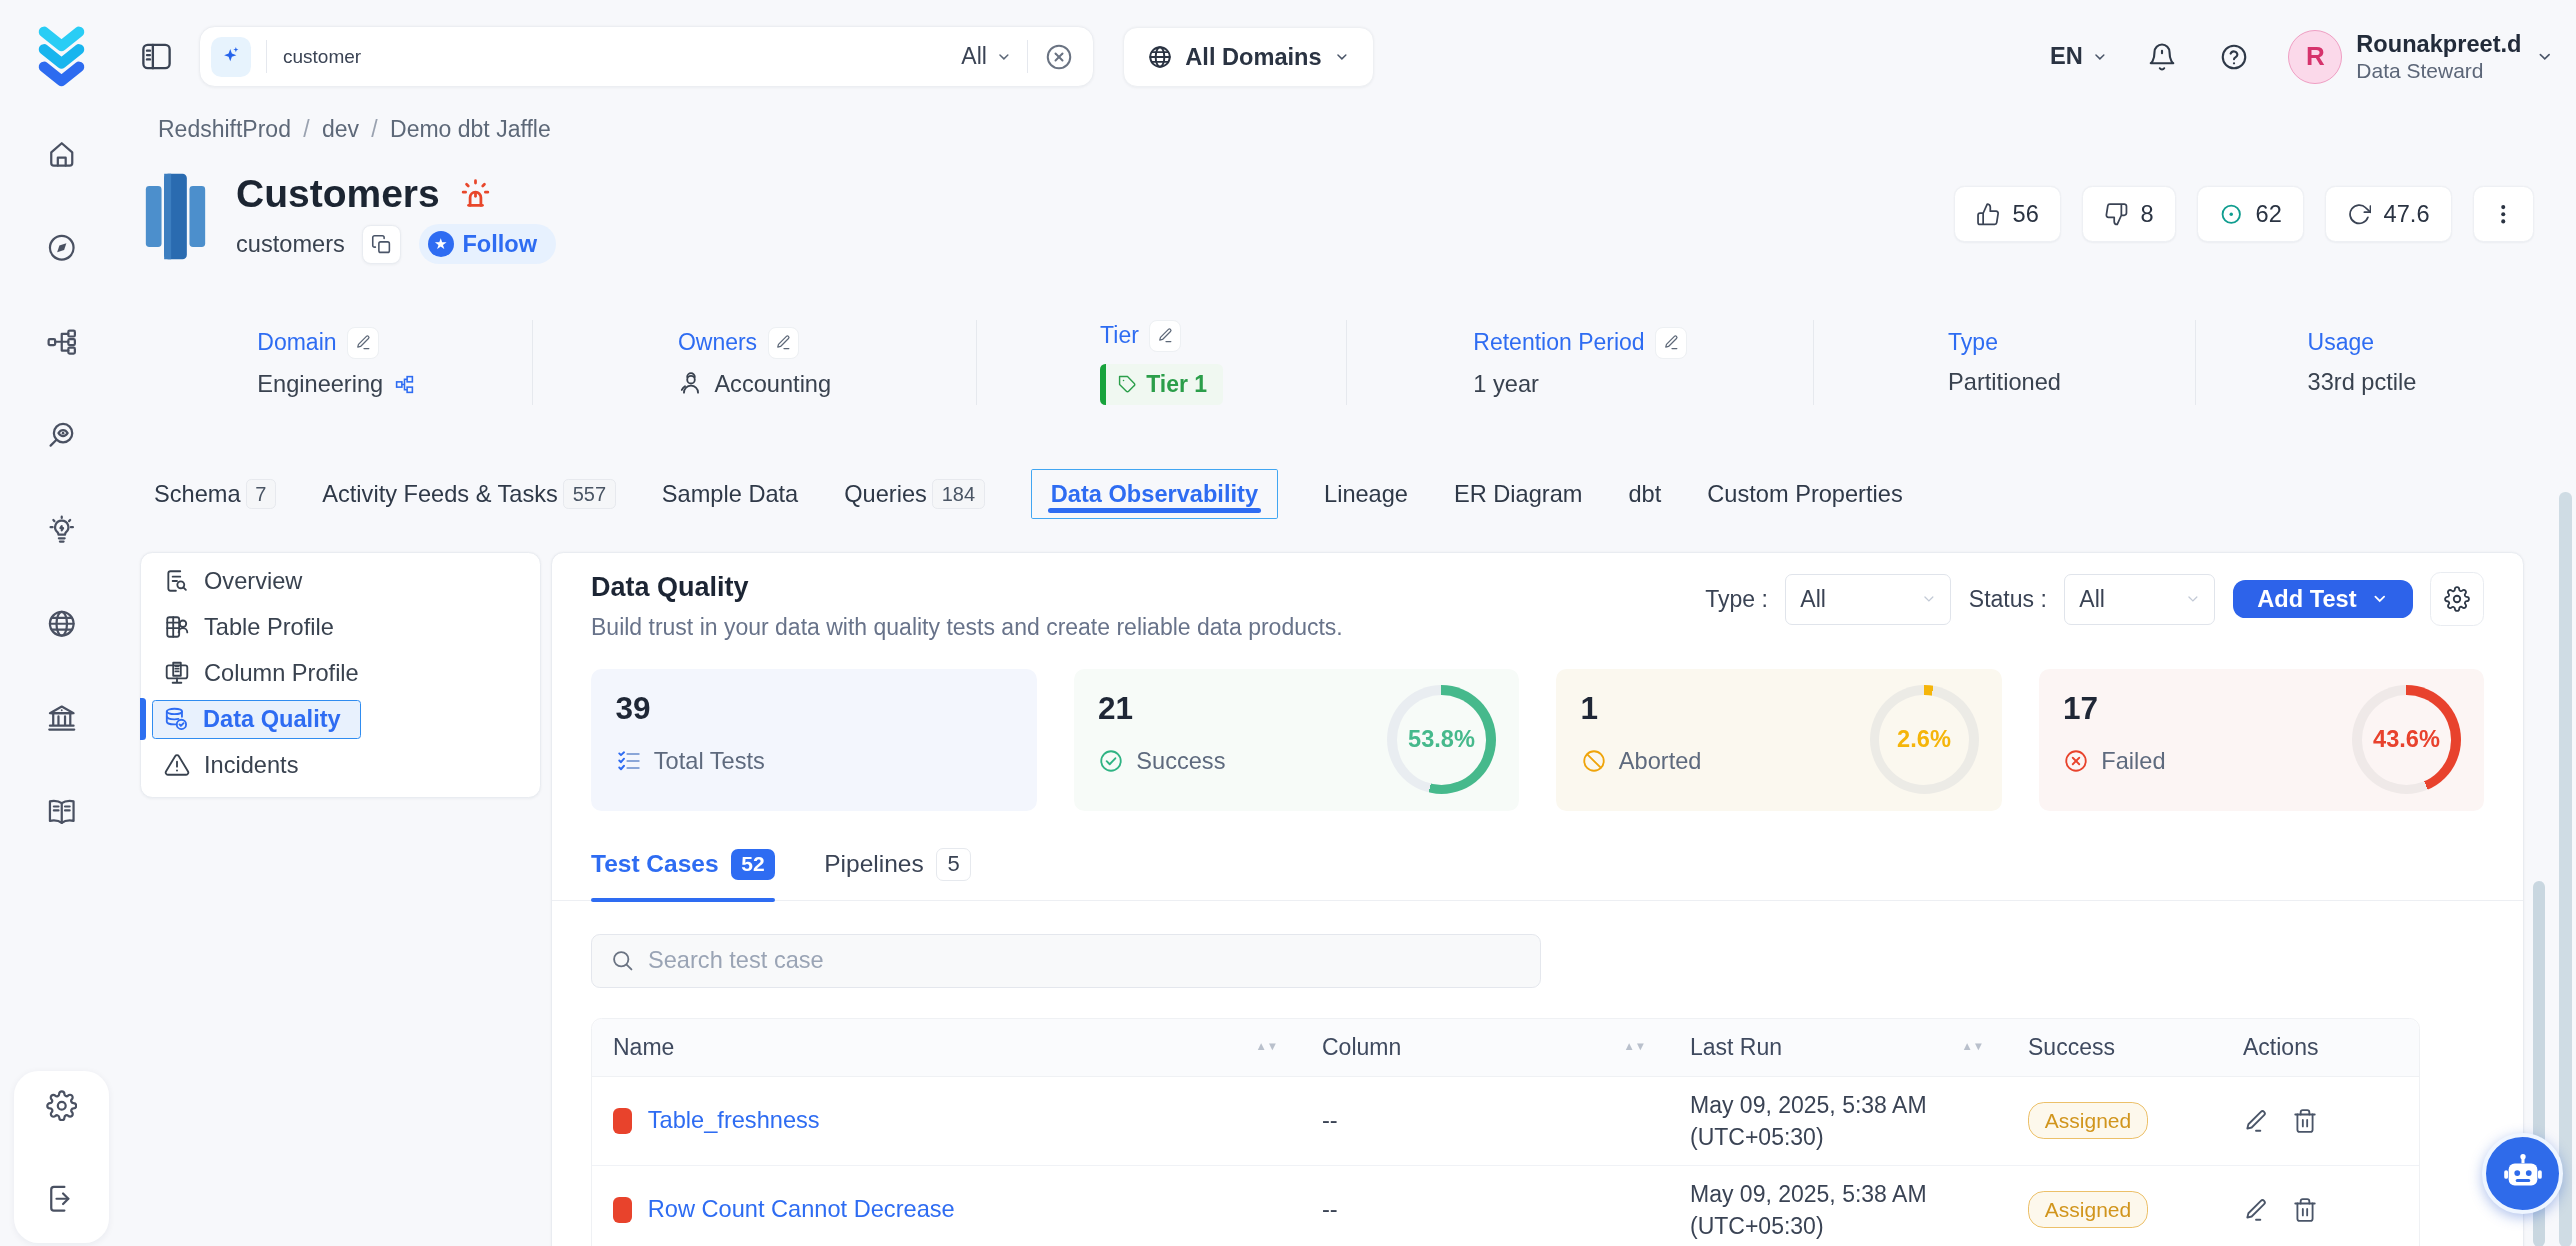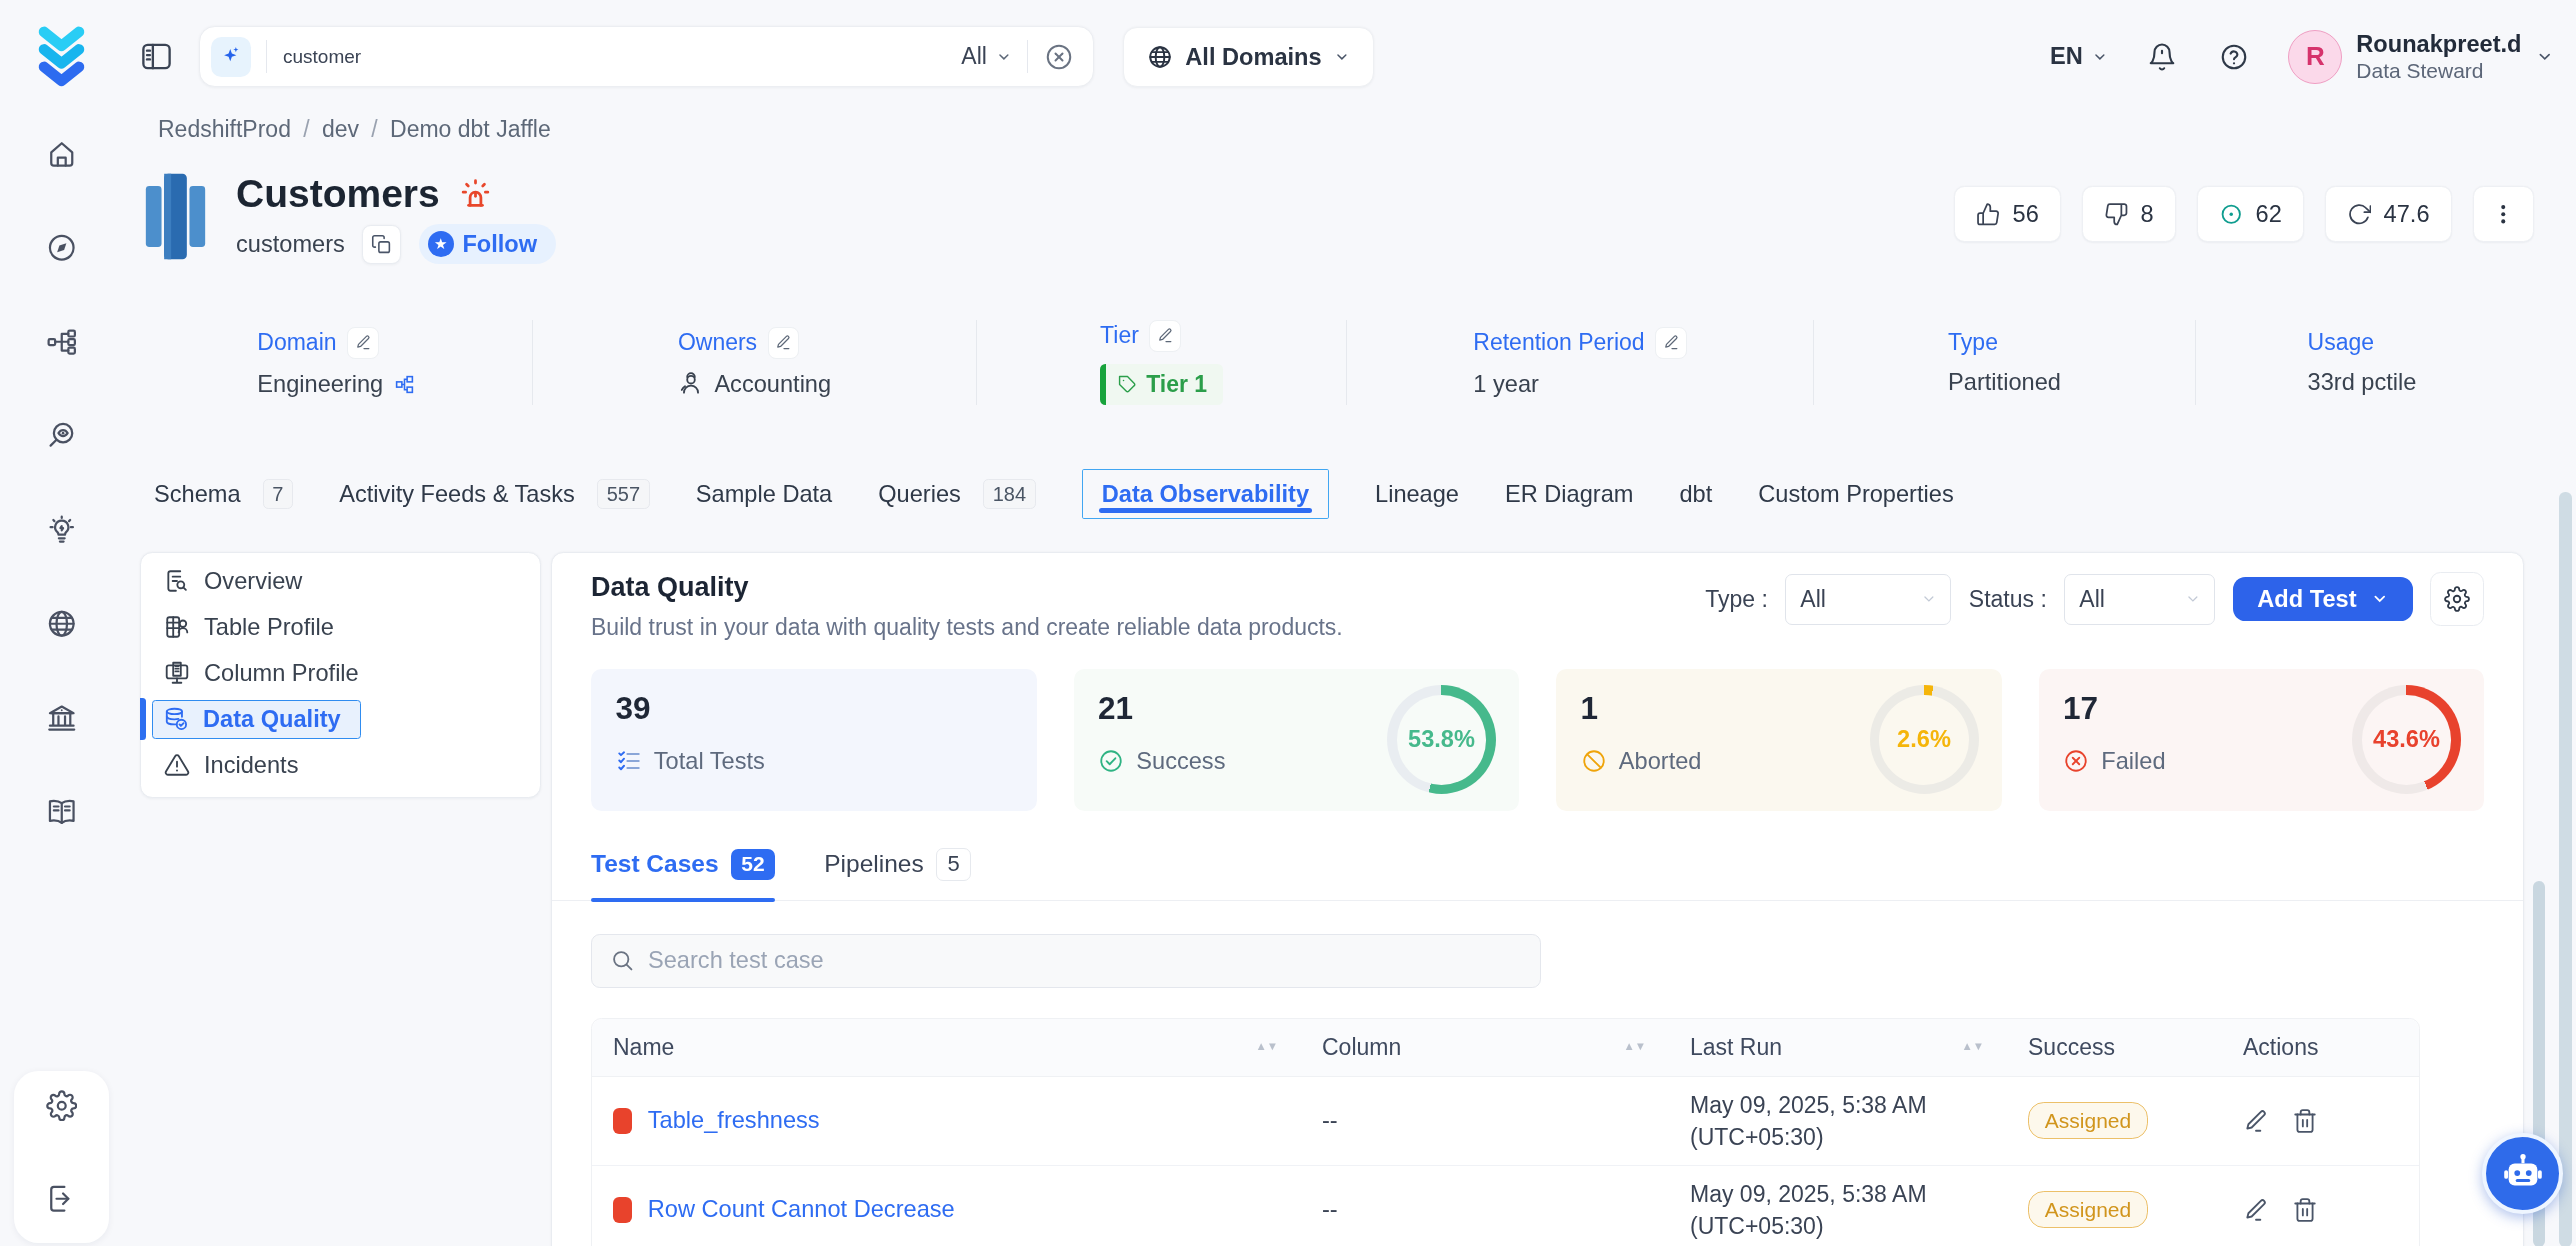--- a/index.html
+++ b/index.html
@@ -59,21 +59,21 @@
   .meta-cell:last-child { border-right:none; }
   .meta-inner { display:flex; flex-direction:column; gap:12.3px; align-items:flex-start; }
   .meta-label-row { display:flex; align-items:center; gap:10.5px; }
   .meta-label { font-size:23px; font-weight:500; color:#2e6cf2; }
   .edit-chip { width:31.5px; height:31.5px; background:#fff; border:0.9px solid #edf0f3; border-radius:7.9px; display:flex; align-items:center; justify-content:center; color:#5d6878; cursor:pointer; }
   .meta-value { display:flex; align-items:center; gap:10.5px; font-size:23.6px; color:#39424f; }
   .tier-badge { display:flex; align-items:center; gap:8.8px; background:#f0f8f1; border-radius:5.3px; padding:7px 15.8px 7px 12.3px; border-left:6.1px solid #18a33c; color:#2b9e4a; font-size:23px; font-weight:600; }
 
   
   .tabs { position:absolute; left:154px; top:467px; display:flex; align-items:center; gap:46px; height:54px; }
-  .tab { display:flex; align-items:center; gap:22px; font-size:23.6px; color:#2f3948; cursor:pointer; }
+  .tab { display:flex; align-items:center; gap:5px; font-size:23.6px; color:#2f3948; cursor:pointer; }
   .tab-badge { font-size:20px; color:#4a5564; background:#f5f6f8; border:0.9px solid #e7e9ee; border-radius:5.3px; padding:2.6px 8.8px; }
   .tab-active-box { border:1.8px solid #41a6f2; padding:10.5px 19px; position:relative; border-radius:1.8px; }
   .tab-active-box .tab { color:#2e6cf2; font-weight:700; }
   .tab-active-box::after { content:""; position:absolute; left:15.8px; right:15.8px; bottom:5.3px; height:4.4px; background:#2e6cf2; border-radius:2.6px; }
 
   
   .subnav { position:absolute; left:140px; top:552px; width:401px; height:246px; background:#fff; border:0.9px solid #e9ecf1; border-radius:12.3px; padding:5.3px 0; }
   .subnav-item { height:46px; display:flex; align-items:center; gap:14px; padding-left:23px; font-size:23.6px; color:#39424f; cursor:pointer; position:relative; }
   .subnav-item .ic { color:#39424f; }
   .subnav-active-wrap { position:relative; height:46px; display:flex; align-items:center; }
@@ -84,21 +84,21 @@
 
   
   .main-card { position:absolute; left:551px; top:552px; width:1973px; height:718px; background:#fff; border:0.9px solid #e9ecf1; border-radius:12.3px; padding:19px 39px; overflow:hidden; }
   .dq-header { display:flex; justify-content:space-between; align-items:flex-start; }
   .dq-title { font-size:27px; font-weight:700; color:#1c2534; }
   .dq-sub { font-size:23px; color:#68738a; margin-top:10.5px; }
   .filters { display:flex; align-items:center; gap:17.5px; }
   .filter-label { font-size:23px; color:#3a4354; }
   .select { height:51px; background:#fff; border:0.9px solid #e0e4eb; border-radius:7px; display:flex; align-items:center; justify-content:space-between; padding:0 14px; font-size:23px; color:#3a4354; cursor:pointer; }
   .sel-type { width:166px; } .sel-status { width:151px; }
-  .add-test { height:44px; padding:0 24.5px; background:#2d63ea; border-radius:12.3px; display:flex; align-items:center; gap:14px; color:#fff; font-size:23.6px; font-weight:600; cursor:pointer; }
+  .add-test { height:38px; padding:0 24.5px; background:#2d63ea; border-radius:12.3px; display:flex; align-items:center; gap:14px; color:#fff; font-size:23.6px; font-weight:600; cursor:pointer; }
   .gear-btn { width:54px; height:54px; background:#fff; border:0.9px solid #e9ecf1; border-radius:10.5px; display:flex; align-items:center; justify-content:center; color:#2f3948; cursor:pointer; }
 
   
   .sum-row { margin-top:28px; display:flex; gap:37px; }
   .sum-card { flex:1; height:142px; border-radius:10.5px; padding:21px 24.5px; position:relative; }
   .sum-value { font-size:31.5px; font-weight:700; color:#1f2736; }
   .sum-label-row { margin-top:21px; display:flex; align-items:center; gap:12.3px; font-size:23.6px; color:#5e6a7e;text-align:center; }
   .donut { position:absolute; right:23px; top:16.6px; width:109px; height:109px; border-radius:50%; }
   .donut::before { content:""; position:absolute; inset:9.6px; border-radius:50%; background:var(--hole,#fff); }
   .donut-pct { position:absolute; inset:0; display:flex; align-items:center; justify-content:center; font-size:23.6px; font-weight:700; }

